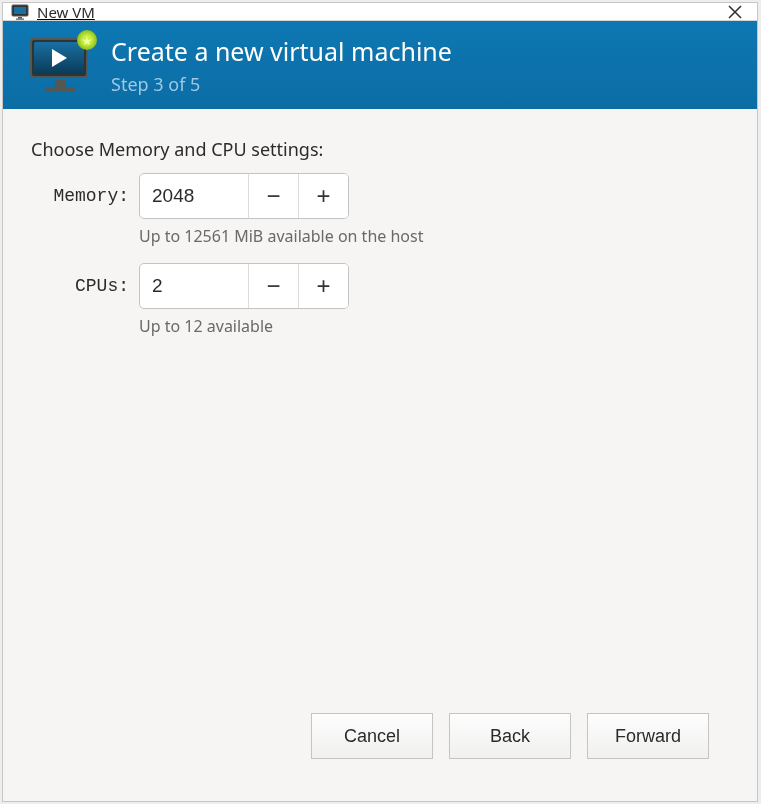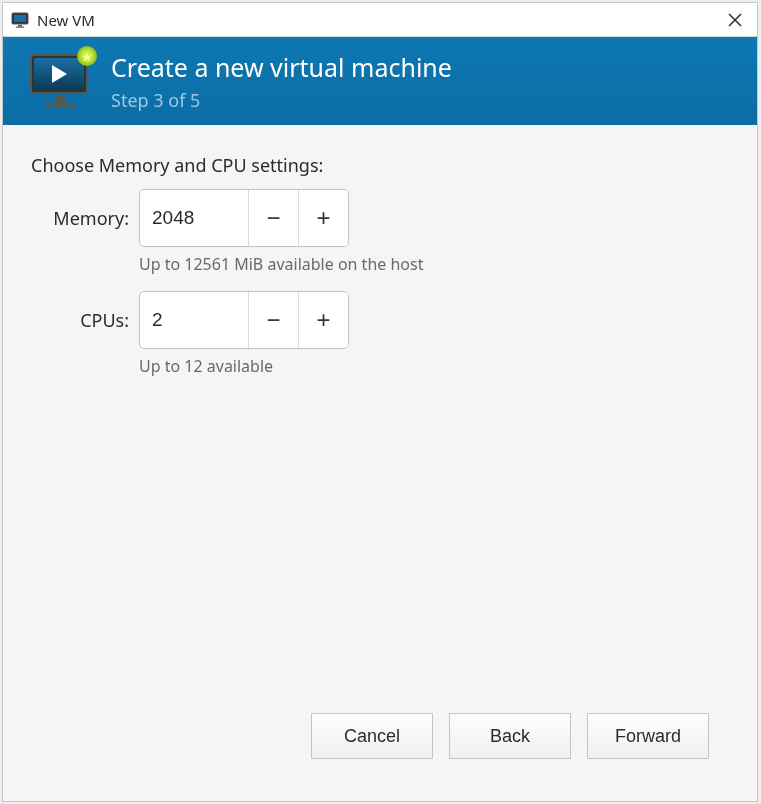--- a/index.html
+++ b/index.html
@@ -15,24 +15,25 @@
       height: 800px;
       margin: 2px;
       background: #f6f5f4;
       border: 1px solid #c6c6c6;
       display: flex;
       flex-direction: column;
     }
     .titlebar {
       background: #ffffff;
       border-bottom: 1px solid #d6d6d6;
-      height: 34px;
+      height: 18px;
       display: flex;
       align-items: center;
       padding: 0 8px;
+      text-decoration: underline;
     }
     .titlebar-icon {
       width: 20px; height: 16px;
       margin-right: 6px;
       display: inline-flex;
       align-items: center; justify-content: center;
     }
     .titlebar-title {
       font-size: 15px;
       color: #2b2b2b;
@@ -115,27 +116,28 @@
       display: flex;
       align-items: center;
       margin-bottom: 6px;
     }
     .form-label {
       width: 98px;
       text-align: right;
       font-size: 18px;
       color: #2b2b2b;
       margin-right: 10px;
+      font-family: Liberation Mono, monospace;
     }
     .spinner {
       display: flex;
       border: 1px solid #c3c3c3;
       border-radius: 5px;
       background: #ffffff;
-      height: 58px;
+      height: 46px;
       overflow: hidden;
     }
     .spinner-input {
       border: none;
       width: 108px;
       padding: 0 12px;
       font-size: 19px;
       color: #2b2b2b;
       outline: none;
       background: transparent;

